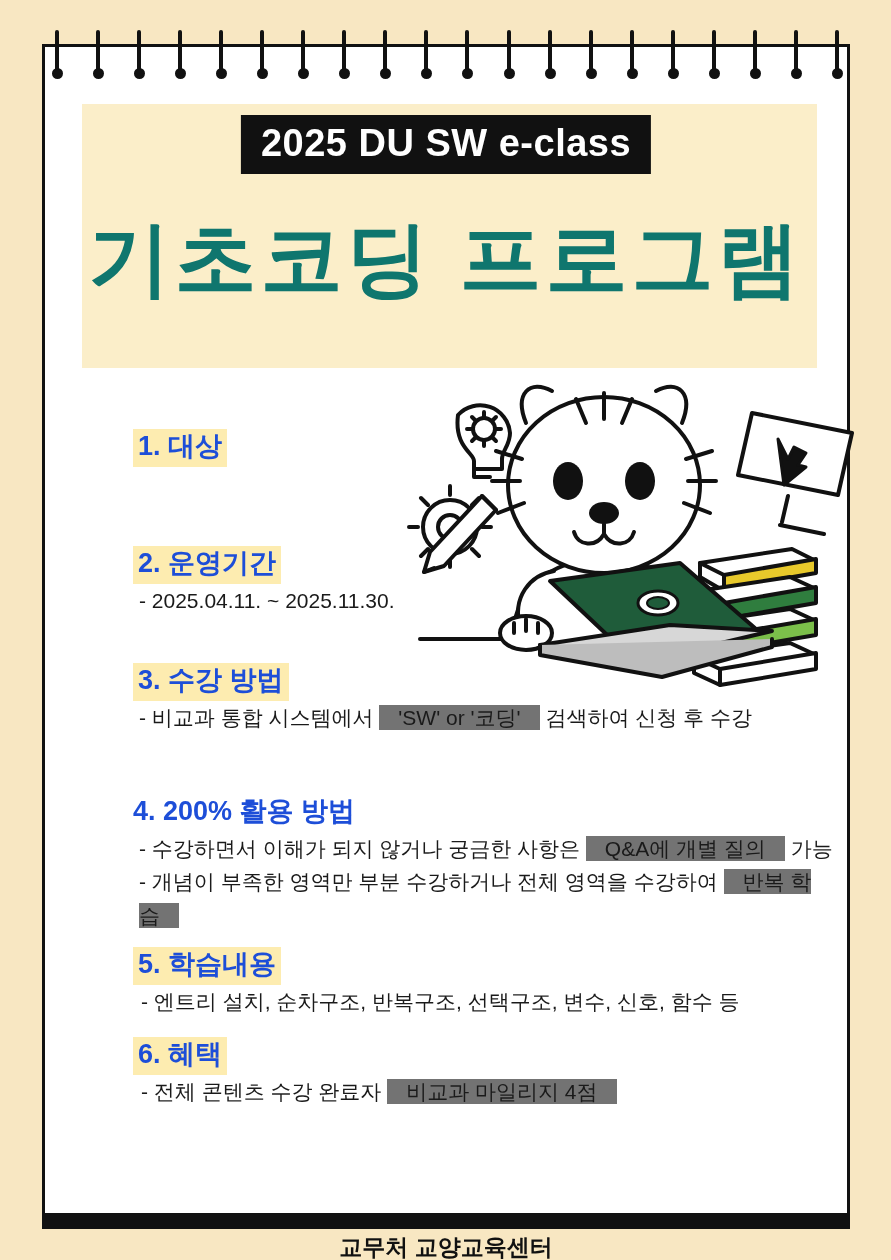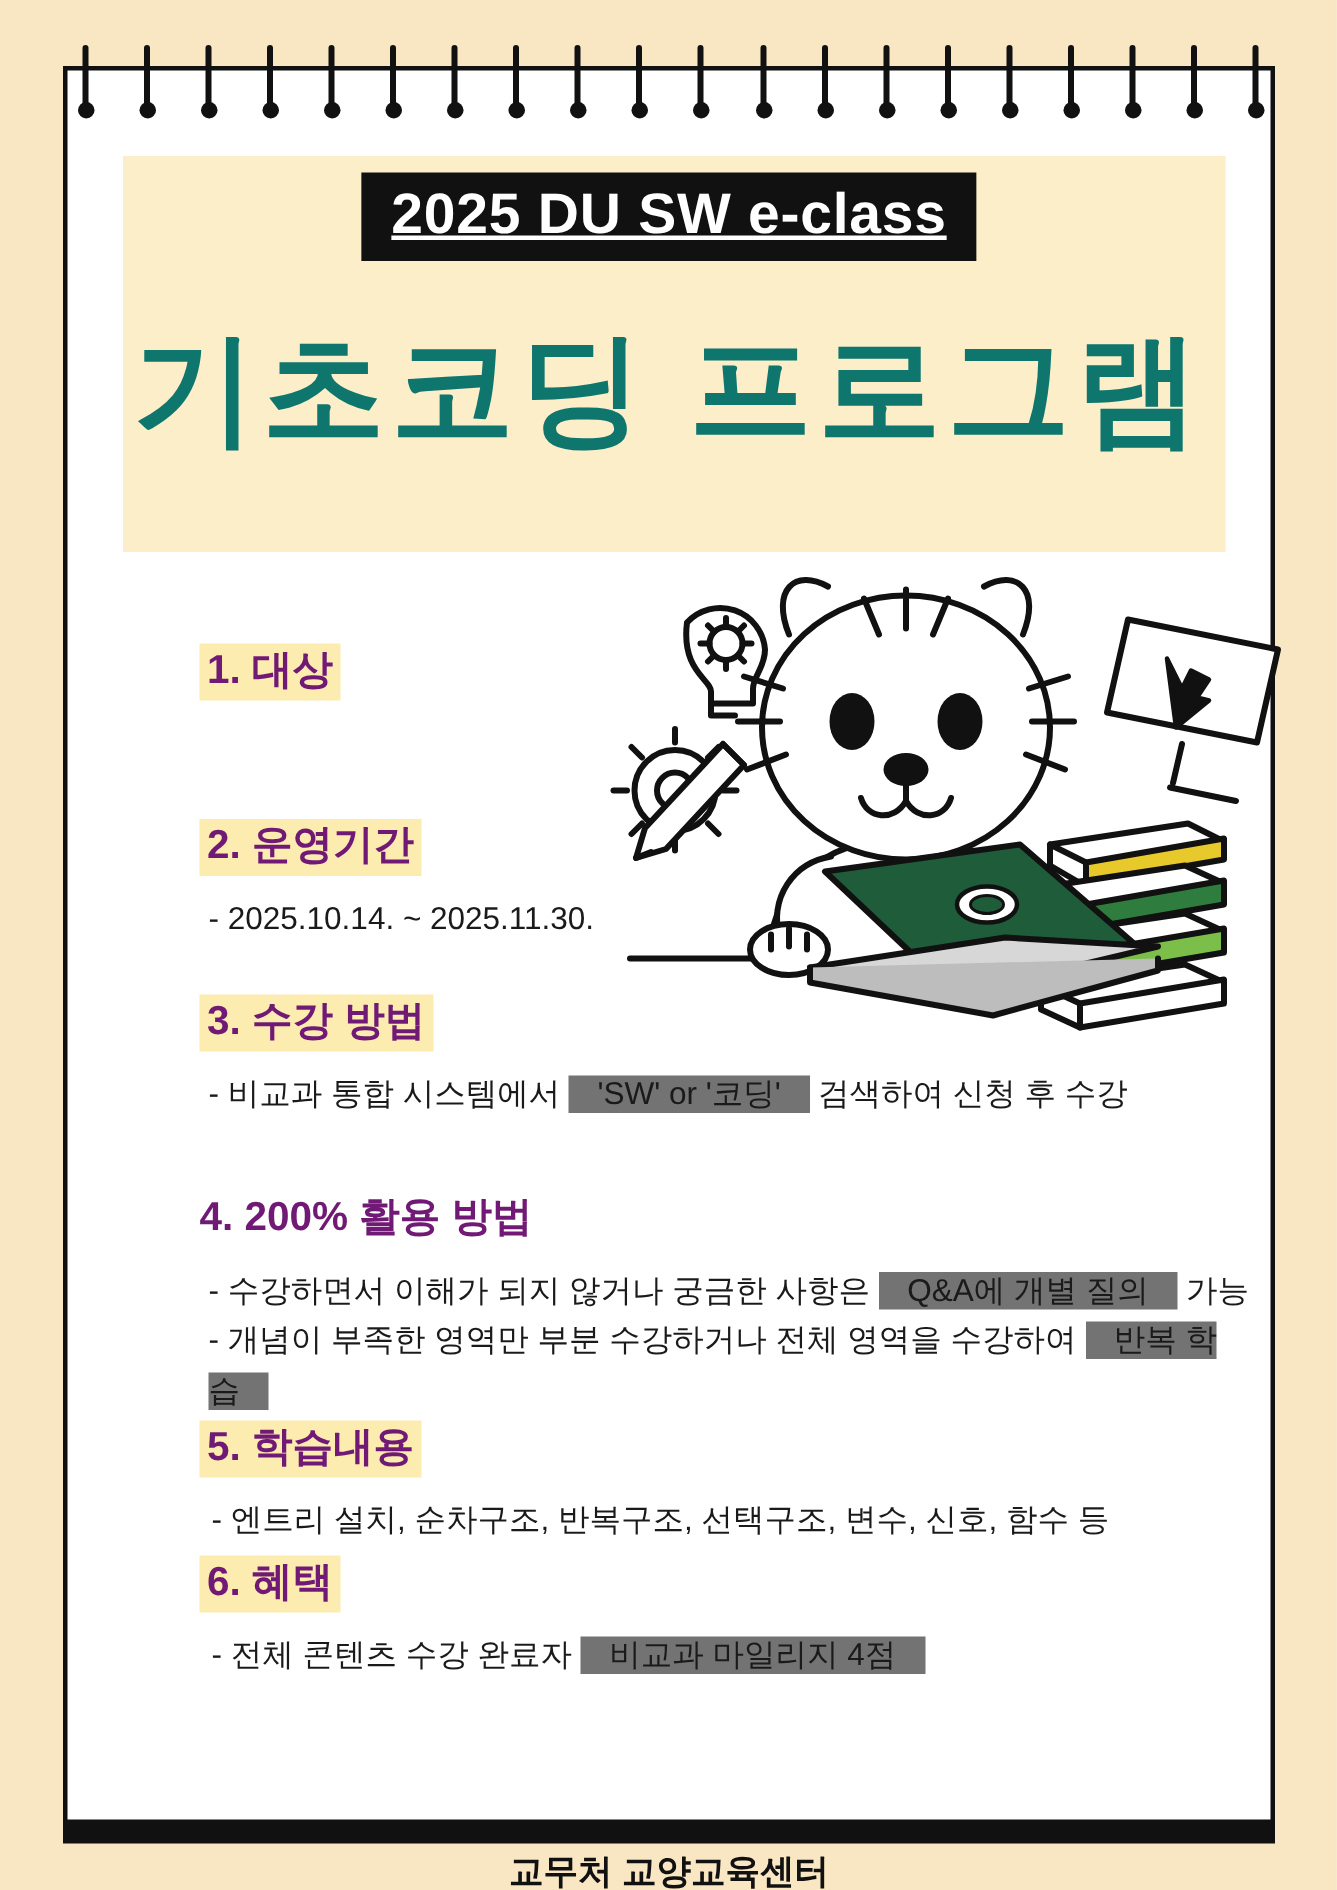--- a/index.html
+++ b/index.html
@@ -95,21 +95,20 @@
     left: 50%;
     transform: translateX(-50%);
     top: 68px;
     background: #111;
     color: #ffffff;
     font-size: 38px;
     font-weight: 700;
     letter-spacing: 0.5px;
     padding: 7px 20px 9px 20px;
     white-space: nowrap;
-    text-decoration: underline;
   }
 
   .big-title {
     position: absolute;
     left: 50%;
     transform: translateX(-50%);
     top: 158px;
     font-size: 82px;
     font-weight: 900;
     color: #0f766e;
@@ -124,25 +123,24 @@
     left: 88px;
     top: 382px;
     width: 720px;
   }
 
   .sec { margin-bottom: 4px; }
 
   .sec-title {
     font-size: 27px;
     font-weight: 800;
-    color: #701a75;
+    color: #1d4ed8;
     display: inline-block;
     background: #fdecb0;
     padding: 1px 5px 3px 5px;
-    margin-bottom: 12px;
     line-height: 1.25;
   }
   .sec-title.nohl { background: transparent; padding-left: 0; }
 
   .sec-body {
     font-size: 21px;
     color: #1a1a1a;
     line-height: 1.6;
     margin: 0 0 24px 6px;
     font-weight: 500;
@@ -360,21 +358,21 @@
     </div>
 
     <div class="content">
 
       <div class="sec s1">
         <div class="sec-title">1. 대상</div>
       </div>
 
       <div class="sec s2">
         <div class="sec-title">2. 운영기간</div>
-        <div class="sec-body">- 2025.10.14. ~ 2025.11.30.</div>
+        <div class="sec-body">- 2025.04.11. ~ 2025.11.30.</div>
       </div>
 
       <div class="sec s3">
         <div class="sec-title">3. 수강 방법</div>
         <div class="sec-body"><span>- 비교과 통합 시스템에서 </span><span class="hl">'SW' or '코딩'</span><span> 검색하여 신청 후 수강</span></div>
       </div>
 
       <div class="sec s4">
         <div class="sec-title nohl">4. 200% 활용 방법</div>
         <div class="sec-body">

